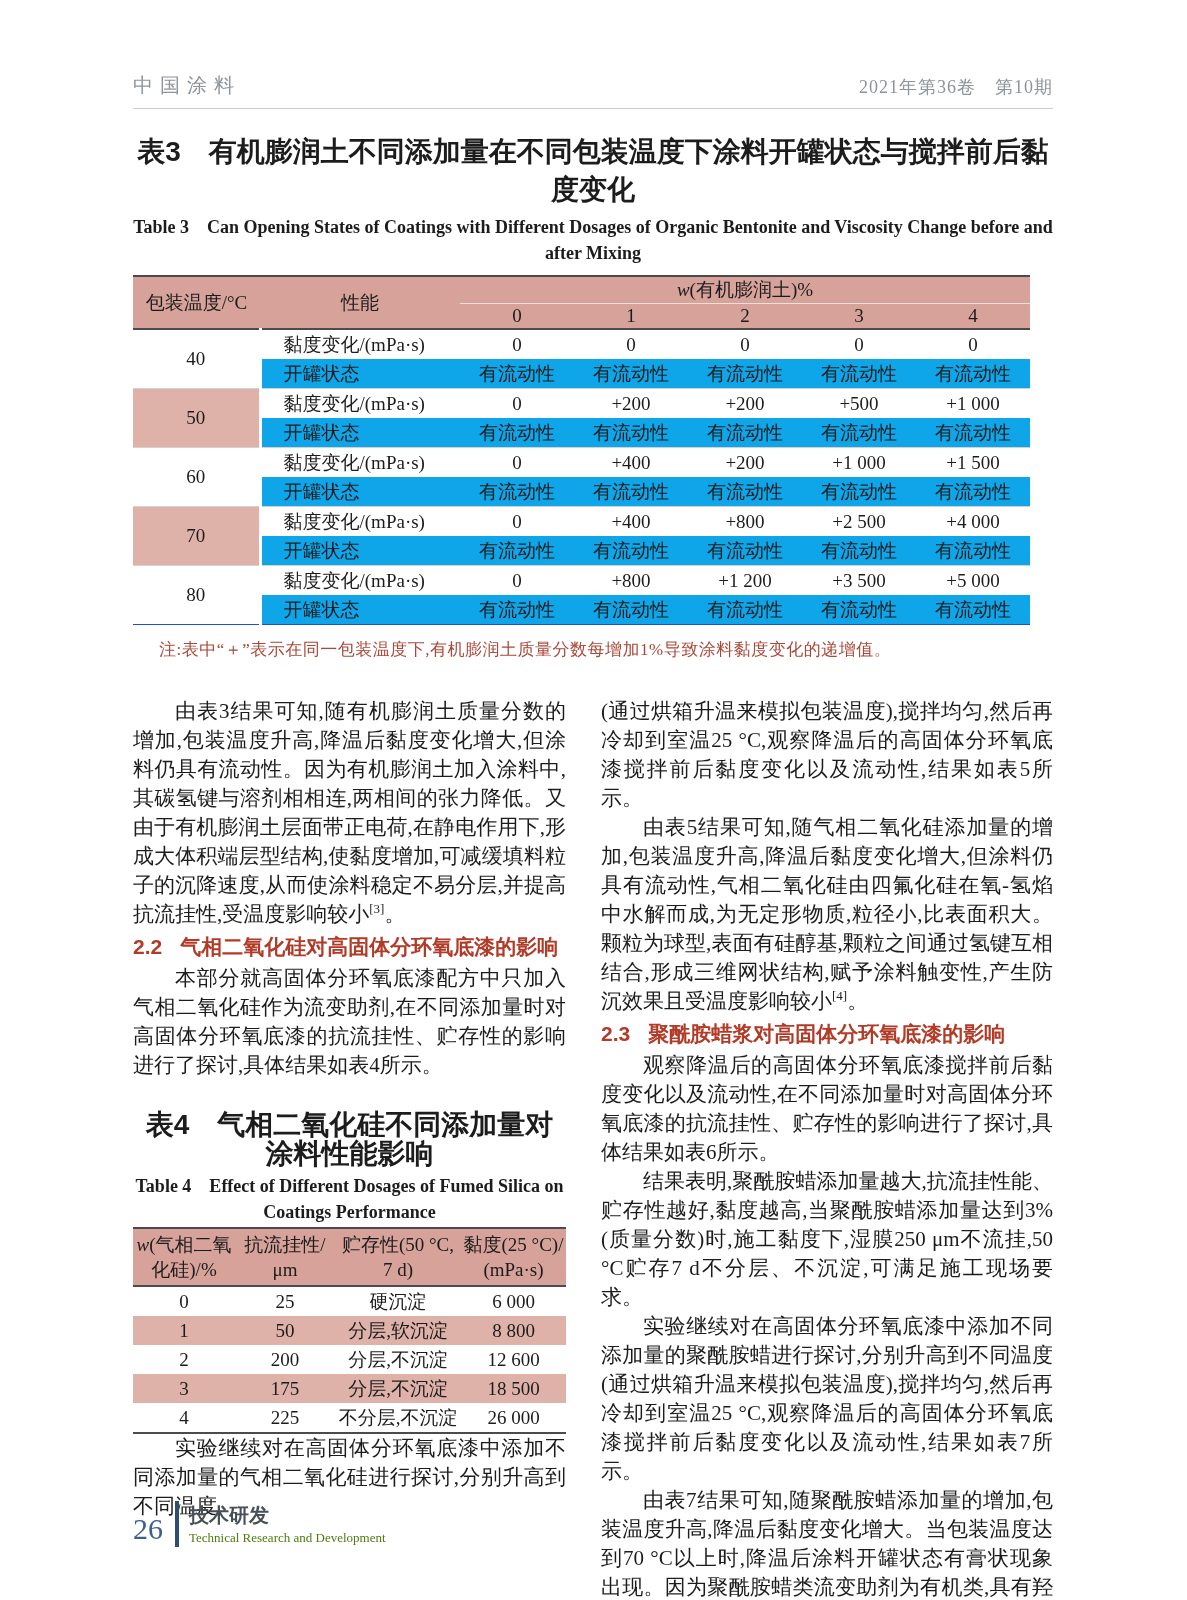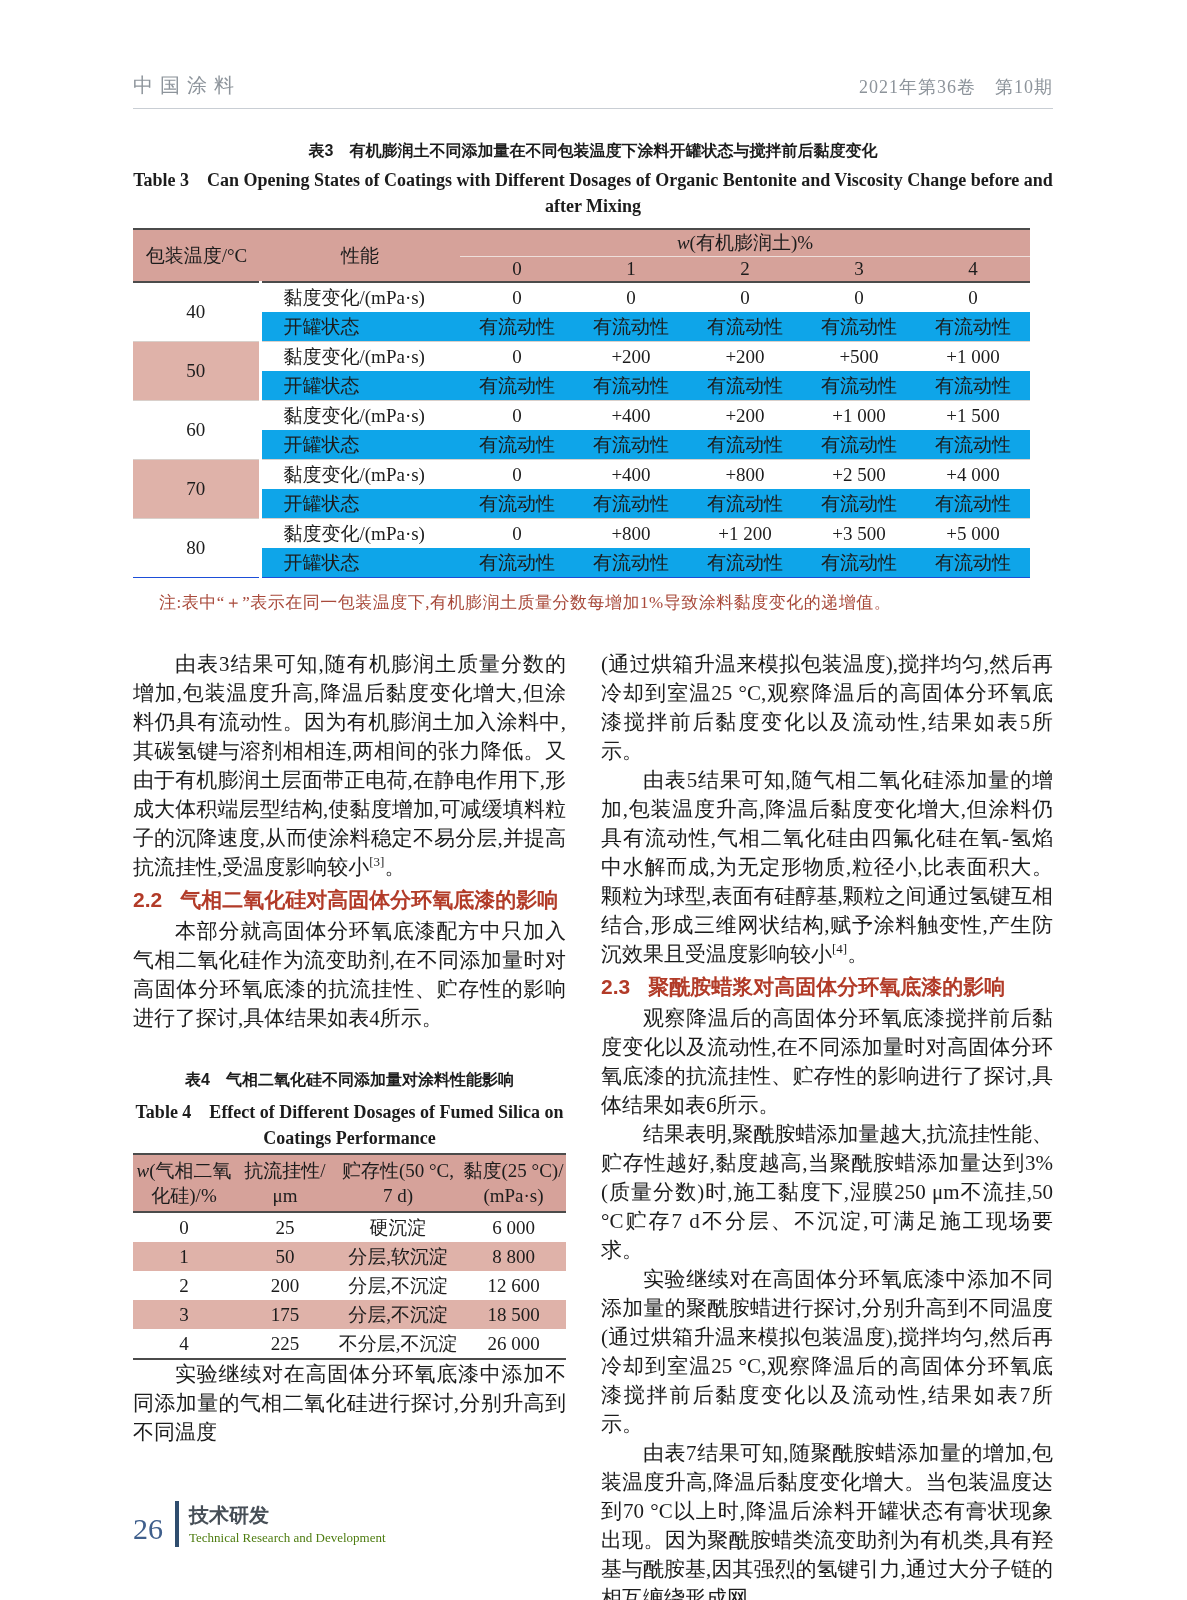--- a/index.html
+++ b/index.html
@@ -17,21 +17,21 @@
     color:#8d949b;
   }
   .journal-header .jh-left { font-size:20px; letter-spacing:7px; }
   .journal-header .jh-right { font-size:18px; letter-spacing:1px; }
 
   .preserve { white-space:pre-wrap; }
 
   
   .tbl-title-zh {
     text-align:center; font-family:"Liberation Sans","DejaVu Sans",sans-serif;
-    font-weight:bold; font-size:16px; margin-top:32px;
+    font-weight:bold; font-size:28px; margin-top:24px;
   }
   .tbl-title-en {
     text-align:center; font-weight:bold; font-size:18px; line-height:1.45;
     margin-top:5px;
   }
 
   
   table { border-collapse:collapse; }
   .table3 {
     width:897px; margin-top:9px; font-size:19px;

